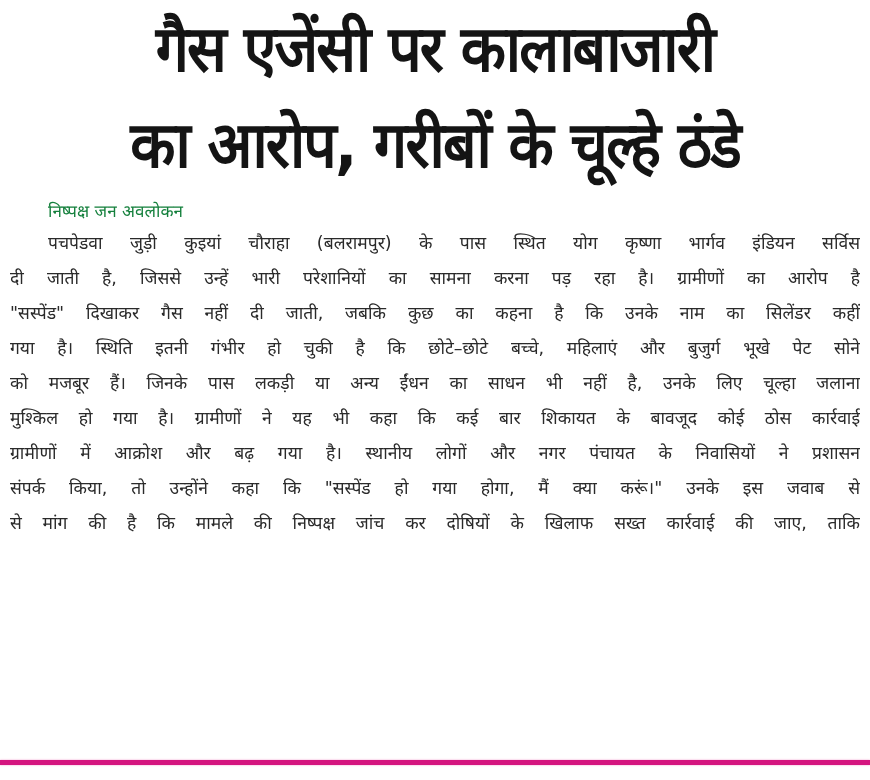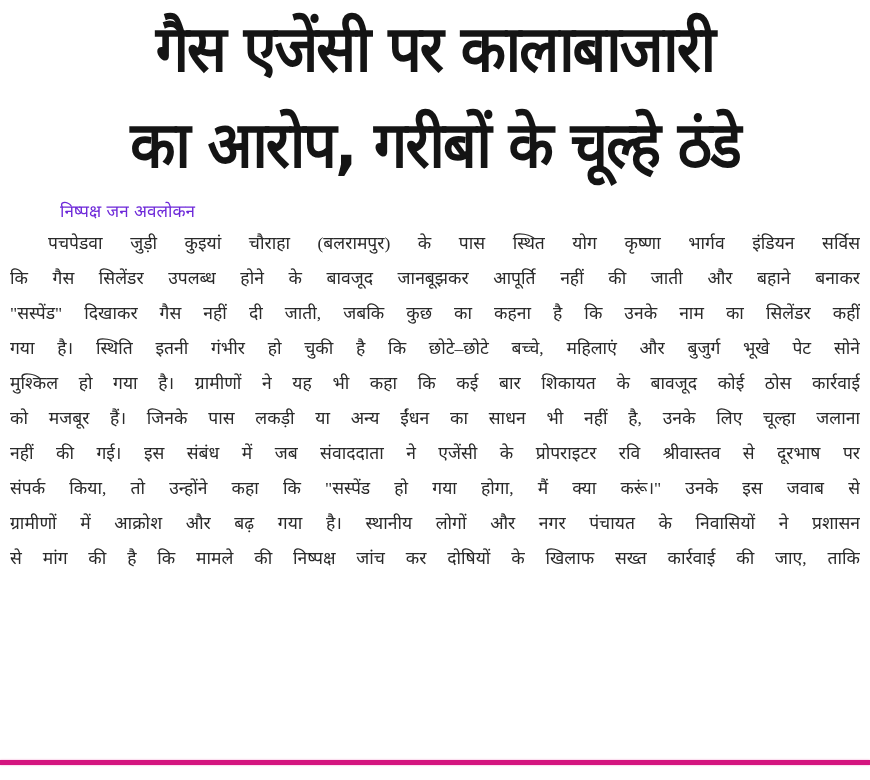--- a/index.html
+++ b/index.html
@@ -1,43 +1,42 @@
 <!DOCTYPE html>
 <html><head>
 <meta charset="utf-8">
 <style>
   html, body { margin:0; padding:0; background:#ffffff; }
   body { width:870px; height:780px; overflow:hidden; position:relative; font-family:"DejaVu Sans", sans-serif; color:#1a1a1a; }
   .headline { position:absolute; left:0; top:0; width:870px; text-align:center; }
   .headline .line { font-family:"DejaVu Sans", sans-serif; font-weight:bold; color:#141414; font-size:64px; line-height:95px; letter-spacing:-2px; transform:scaleX(0.92); transform-origin:center; white-space:nowrap; }
   .headline .l1 { position:absolute; left:0; width:870px; top:2px; }
   .headline .l2 { position:absolute; left:0; width:870px; top:98px; }
-  .byline { position:absolute; left:60px; top:199px; font-size:17px; color:#6d28d9; white-space:nowrap; }
+  .byline { position:absolute; left:48px; top:199px; font-size:17px; color:#15803d; white-space:nowrap; }
   .body { position:absolute; left:10px; top:226px; width:850px; font-size:17.5px; line-height:35px; color:#2a2a2a; text-align:justify; }
-  .body .row { display:block; white-space:nowrap; text-align:justify; text-align-last:justify; height:35px; overflow:hidden;font-family:Liberation Serif, serif; }
+  .body .row { display:block; white-space:nowrap; text-align:justify; text-align-last:justify; height:35px; overflow:hidden; }
   .body .row.first { padding-left:38px; }
   .rule { position:absolute; left:0; top:760px; width:870px; height:5px; background:#d4157f; box-shadow:0 0 2px #f08cc4; }
 </style>
 </head>
 <body>
 
 <div class="headline">
   <div class="line l1">गैस एजेंसी पर कालाबाजारी</div>
   <div class="line l2">का आरोप, गरीबों के चूल्हे ठंडे</div>
 </div>
 
 <div class="byline">निष्पक्ष जन अवलोकन</div>
 
 <div class="body">
   <span class="row first">पचपेडवा जुड़ी कुइयां चौराहा (बलरामपुर) के पास स्थित योग कृष्णा भार्गव इंडियन सर्विस</span>
-  <span class="row">कि गैस सिलेंडर उपलब्ध होने के बावजूद जानबूझकर आपूर्ति नहीं की जाती और बहाने बनाकर</span>
+  <span class="row">दी जाती है, जिससे उन्हें भारी परेशानियों का सामना करना पड़ रहा है। ग्रामीणों का आरोप है</span>
   <span class="row">"सस्पेंड" दिखाकर गैस नहीं दी जाती, जबकि कुछ का कहना है कि उनके नाम का सिलेंडर कहीं</span>
   <span class="row">गया है। स्थिति इतनी गंभीर हो चुकी है कि छोटे–छोटे बच्चे, महिलाएं और बुजुर्ग भूखे पेट सोने</span>
+  <span class="row">को मजबूर हैं। जिनके पास लकड़ी या अन्य ईंधन का साधन भी नहीं है, उनके लिए चूल्हा जलाना</span>
   <span class="row">मुश्किल हो गया है। ग्रामीणों ने यह भी कहा कि कई बार शिकायत के बावजूद कोई ठोस कार्रवाई</span>
-  <span class="row">को मजबूर हैं। जिनके पास लकड़ी या अन्य ईंधन का साधन भी नहीं है, उनके लिए चूल्हा जलाना</span>
-  <span class="row">नहीं की गई। इस संबंध में जब संवाददाता ने एजेंसी के प्रोपराइटर रवि श्रीवास्तव से दूरभाष पर</span>
+  <span class="row">ग्रामीणों में आक्रोश और बढ़ गया है। स्थानीय लोगों और नगर पंचायत के निवासियों ने प्रशासन</span>
   <span class="row">संपर्क किया, तो उन्होंने कहा कि "सस्पेंड हो गया होगा, मैं क्या करूं।" उनके इस जवाब से</span>
-  <span class="row">ग्रामीणों में आक्रोश और बढ़ गया है। स्थानीय लोगों और नगर पंचायत के निवासियों ने प्रशासन</span>
   <span class="row">से मांग की है कि मामले की निष्पक्ष जांच कर दोषियों के खिलाफ सख्त कार्रवाई की जाए, ताकि</span>
 
 </div>
 
 <div class="rule"></div>
 
 </body></html>

